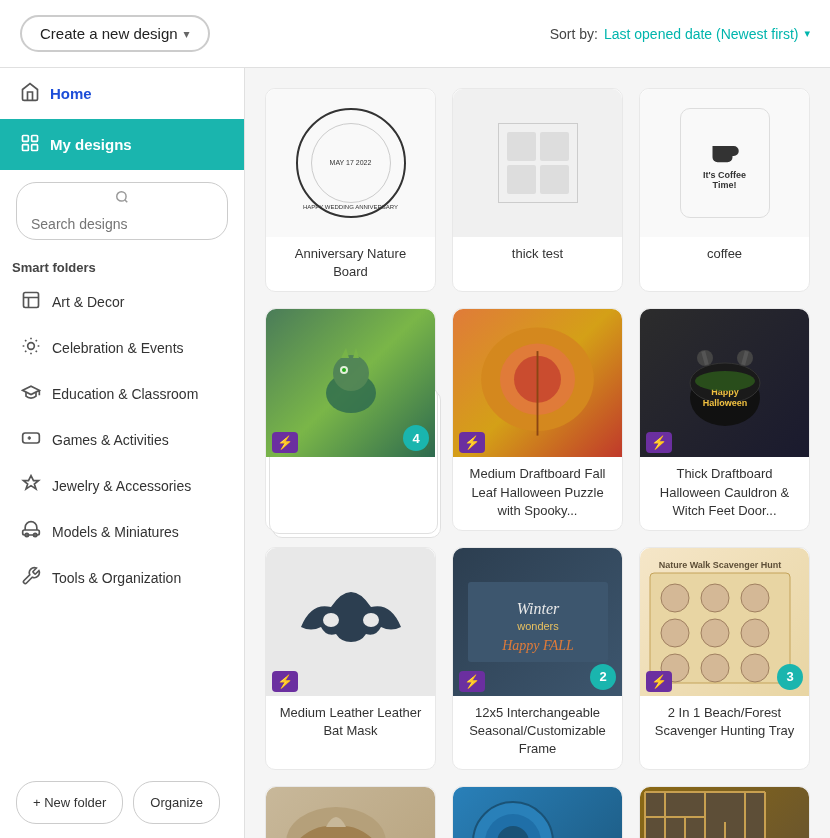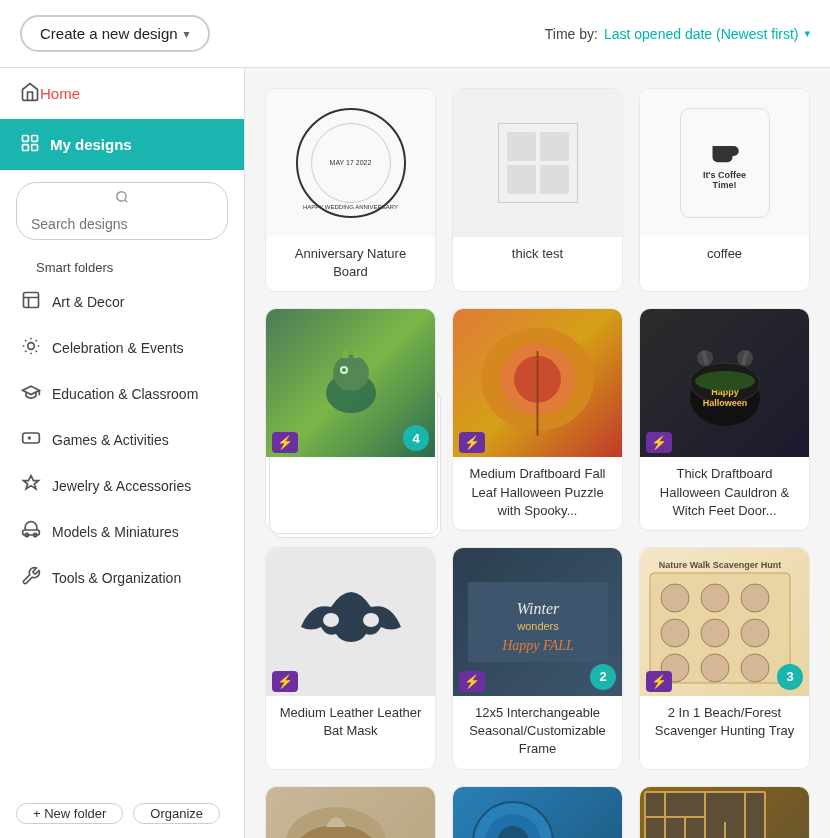--- a/index.html
+++ b/index.html
@@ -28,54 +28,54 @@
 
     
     .sidebar {
       width: 245px; min-width: 245px; background: #fff;
       border-right: 1px solid #e0e0e0;
       display: flex; flex-direction: column;
       padding: 0;
       overflow-y: auto;
     }
     .sidebar-home {
-      display: flex; align-items: center; 
-      padding: 14px 20px; font-size: 15px; font-weight: 400; color: #ef4444;
+      display: flex; align-items: center; gap: 10px;
+      padding: 14px 20px; font-size: 15px; font-weight: 700; color: #1d4ed8;
       cursor: pointer;
     }
     .sidebar-mydesigns {
       display: flex; align-items: center; gap: 10px;
       padding: 14px 20px; font-size: 15px; font-weight: 600; color: #fff;
       background: #1ab5ae; cursor: pointer;
     }
     .search-box {
       margin: 12px 16px;
       display: flex; align-items: center; gap: 8px;
       border: 1px solid #ccc; border-radius: 20px;
       padding: 7px 14px; background: #fff; flex-direction: column;
     }
     .search-box input {
       border: none; outline: none; font-size: 14px; color: #555; width: 100%; background: transparent;
     }
     .search-icon-svg { color: #888; }
     .smart-folders-label {
-      padding: 8px 36px 4px; font-size: 13px; font-weight: 400; color: #444;
+      padding: 8px 12px 4px; font-size: 13px; font-weight: 700; color: #444;
     }
     .sidebar-item {
       display: flex; align-items: center; gap: 10px;
       padding: 11px 20px; font-size: 14px; color: #333; cursor: pointer;
     }
     .sidebar-icon { width: 22px; text-align: center; font-size: 16px; }
 
     .sidebar-footer {
       display: flex; gap: 10px; padding: 14px 16px; margin-top: auto;
     }
     .btn-outline {
       border: 1.5px solid #ccc; border-radius: 20px;
-      padding: 2px 16px; font-size: 13px; background: #fff; cursor: pointer; color: #333;
+      padding: 13px 16px; font-size: 13px; background: #fff; cursor: pointer; color: #333;
     }
 
     
     .content-area {
       flex: 1; overflow-y: auto; padding: 20px;
       display: flex; flex-direction: column; gap: 16px;
     }
     .designs-grid {
       display: grid; grid-template-columns: repeat(3, 1fr); gap: 16px;
     }
@@ -156,21 +156,21 @@
   </style>
 </head>
 <body>
 
 <div class="top-bar">
   <button class="create-btn">
     <span>Create a new design</span>
     <span class="chevron">▾</span>
   </button>
   <div class="sort-bar">
-    <span class="sort-label">Time by:</span>
+    <span class="sort-label">Sort by:</span>
     <span class="sort-value">Last opened date (Newest first)</span>
     <span class="sort-chevron">▾</span>
   </div>
 </div>
 
 <div class="main-layout">
 
   <div class="sidebar">
 
     <div class="sidebar-home">

